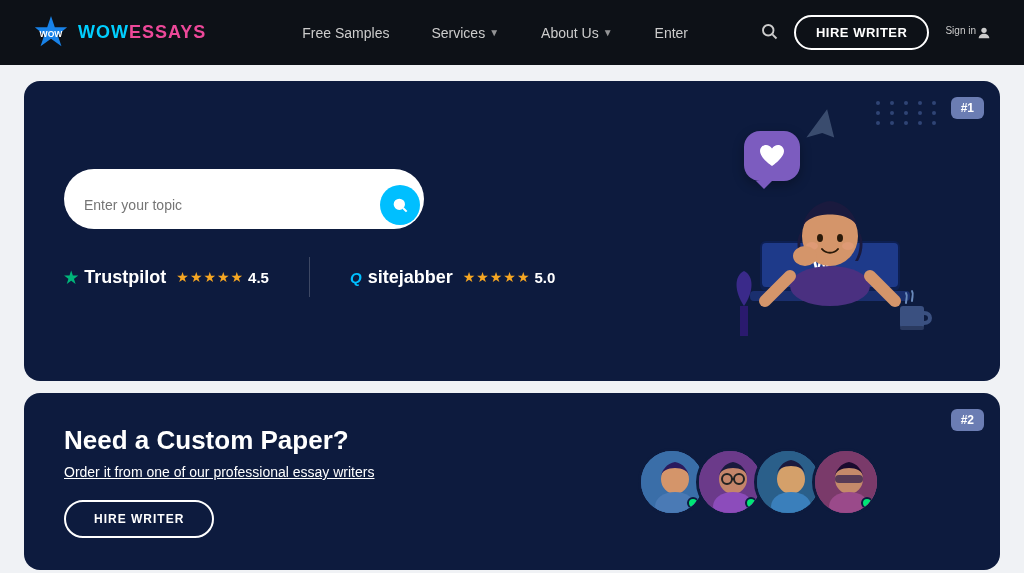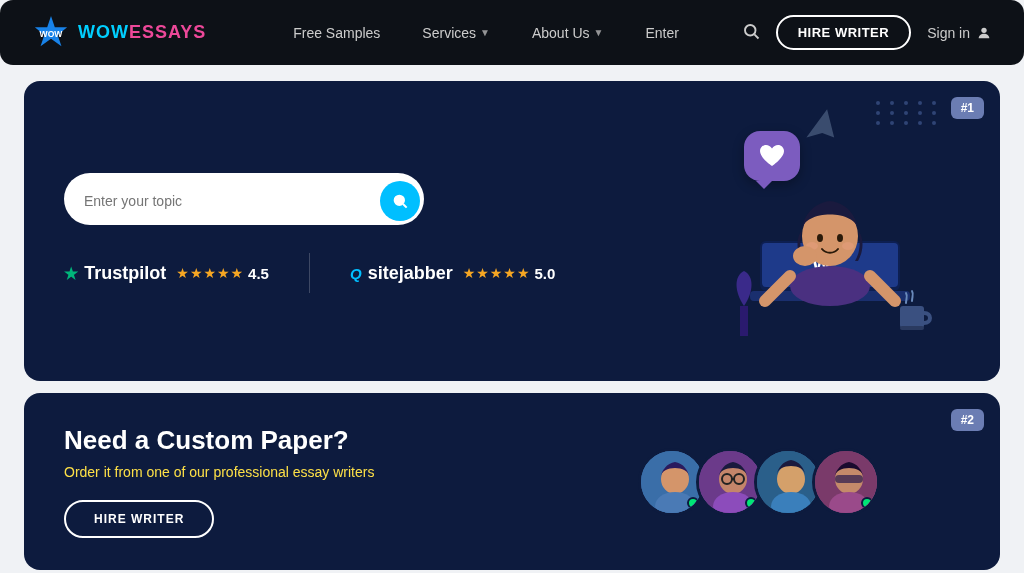--- a/index.html
+++ b/index.html
@@ -6,21 +6,20 @@
     body { font-family: -apple-system, BlinkMacSystemFont, 'Segoe UI', sans-serif; background: #f0f2f5; }
 
     
     .navbar {
       background: #0d1117;
       display: flex;
       align-items: center;
       padding: 0 32px;
       height: 65px;
       gap: 20px;
-      border-radius: 13px;
     }
     .logo-area {
       display: flex;
       align-items: center;
       gap: 8px;
       margin-right: 24px;
     }
     .logo-text {
       color: #fff;
       font-size: 18px;
@@ -65,24 +64,23 @@
       color: #fff;
       padding: 8px 20px;
       border-radius: 24px;
       font-size: 13px;
       font-weight: 700;
       cursor: pointer;
       letter-spacing: 0.5px;
     }
     .sign-in-btn {
       color: #ccc;
-      font-size: 14px;
+      font-size: 10px;
       cursor: pointer;
       display: flex;
-      gap: 6px;
     }
 
     
     .main-content {
       padding: 16px 24px;
       display: flex;
       flex-direction: column;
       gap: 12px;
     }
 
@@ -124,21 +122,21 @@
       font-size: 14px;
       line-height: 1.5;
       margin-bottom: 24px;
       max-width: 480px;
     }
     .search-bar {
       display: flex;
       align-items: center;
       background: #fff;
       border-radius: 32px;
-      padding: 8px 4px 4px 20px;
+      padding: 16px 4px 4px 20px;
       max-width: 360px;
       margin-bottom: 28px;
     }
     .search-bar input {
       flex: 1;
       border: none;
       outline: none;
       font-size: 14px;
       color: #999;
       background: transparent;
@@ -276,23 +274,24 @@
       border-radius: 6px;
     }
     .custom-content { max-width: 500px; }
     .custom-title {
       color: #fff;
       font-size: 26px;
       font-weight: 800;
       margin-bottom: 8px;
     }
     .custom-subtitle {
-      color: #fde047;
+      color: #ffffff;
       font-size: 14px;
       margin-bottom: 20px;
+      text-decoration: underline;
     }
     .custom-btn {
       background: #0d1b3e;
       border: 2px solid #fff;
       color: #fff;
       padding: 10px 28px;
       border-radius: 24px;
       font-size: 12px;
       font-weight: 700;
       cursor: pointer;

